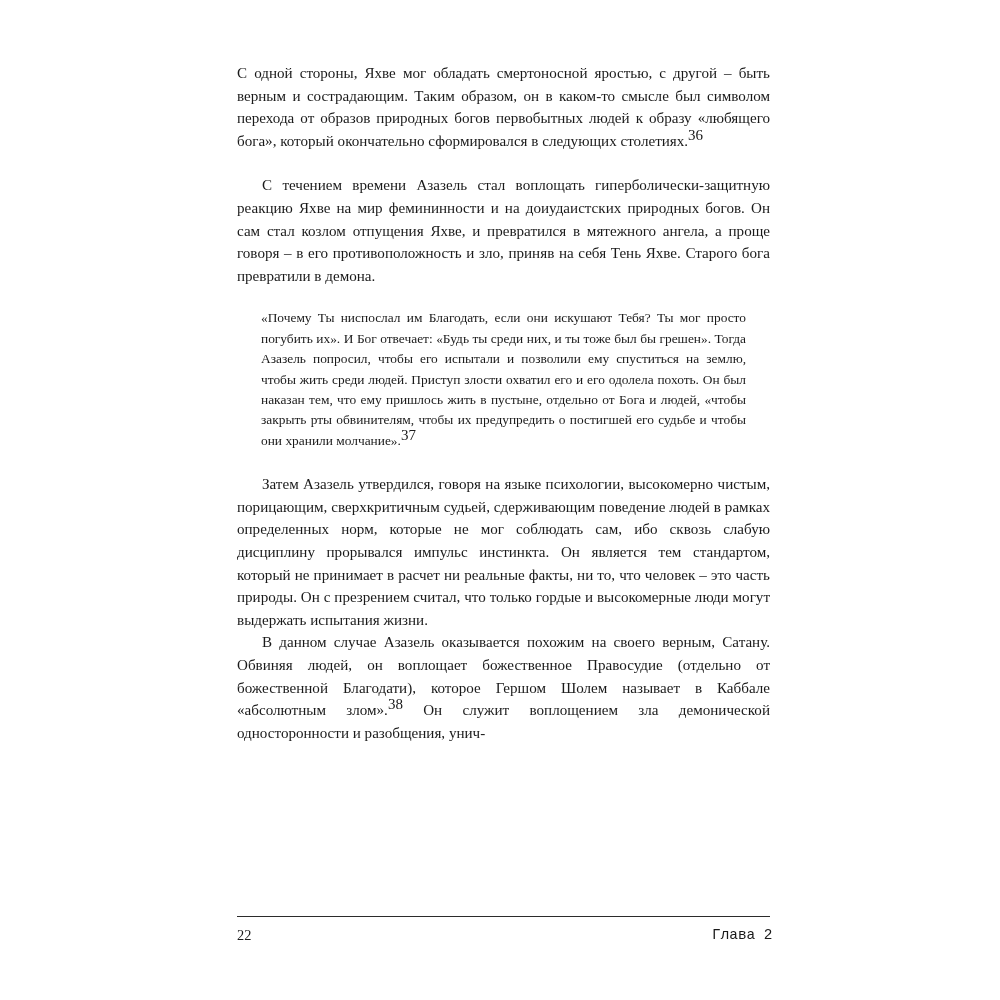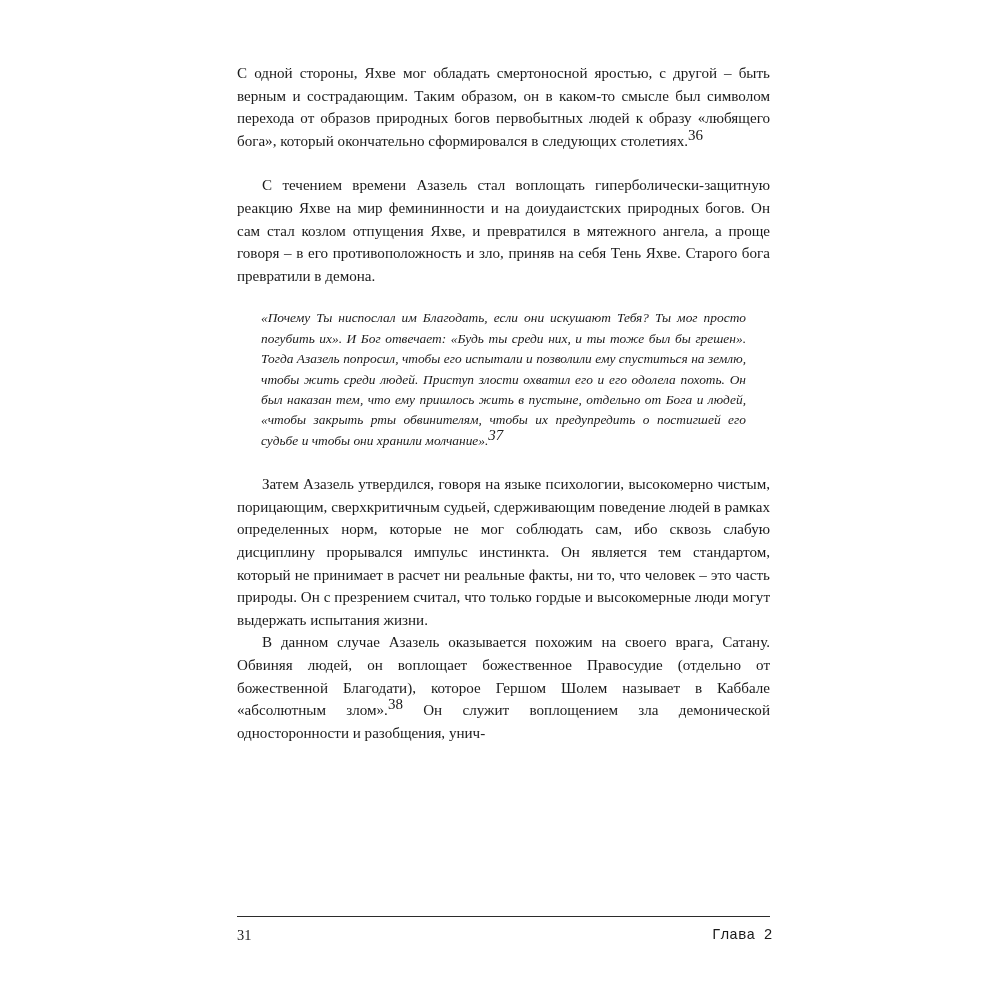--- a/index.html
+++ b/index.html
@@ -39,21 +39,20 @@
     text-indent: 0;
   }
   p.gap-before {
     margin-top: 22px;
   }
   .quote-block {
     margin: 21px 8px 0 0;
     padding: 0 0 0 24px;
     width: 509px;
     box-sizing: border-box;
-    font-style: italic;
   }
   p.quote-par {
     margin: 0;
     font-size: 13.4px;
     line-height: 20.4px;
     text-align: justify;
     text-indent: 0;
   }
   sup {
     font-size: 15px;
@@ -102,24 +101,24 @@
 
     <p class="body-par gap-before"><span>С течением времени Азазель стал воплощать гиперболически-защитную реакцию Яхве на мир фемининности и на доиудаистских природных богов. Он сам стал козлом отпущения Яхве, и превратился в мятежного ангела, а проще говоря – в его противоположность и зло, приняв на себя Тень Яхве. Старого бога превратили в демона.</span></p>
 
 
     <div class="quote-block">
       <p class="quote-par"><span>«Почему Ты ниспослал им Благодать, если они искушают Тебя? Ты мог просто погубить их». И Бог отвечает: «Будь ты среди них, и ты тоже был бы грешен». Тогда Азазель попросил, чтобы его испытали и позволили ему спуститься на землю, чтобы жить среди людей. Приступ злости охватил его и его одолела похоть. Он был наказан тем, что ему пришлось жить в пустыне, отдельно от Бога и людей, «чтобы закрыть рты обвинителям, чтобы их предупредить о постигшей его судьбе и чтобы они хранили молчание».</span><sup>37</sup></p>
     </div>
 
     <p class="body-par gap-before"><span>Затем Азазель утвердился, говоря на языке психологии, высокомерно чистым, порицающим, сверхкритичным судьей, сдерживающим поведение людей в рамках определенных норм, которые не мог соблюдать сам, ибо сквозь слабую дисциплину прорывался импульс инстинкта. Он является тем стандартом, который не принимает в расчет ни реальные факты, ни то, что человек – это часть природы. Он с презрением считал, что только гордые и высокомерные люди могут выдержать испытания жизни.</span></p>
 
-    <p class="body-par"><span>В данном случае Азазель оказывается похожим на своего врага, Сатану. Обвиняя людей, он воплощает божественное Правосудие (отдельно от божественной Благодати), которое Гершом Шолем называет в Каббале «абсолютным злом».</span><sup>38</sup><span> Он служит воплощением зла демонической односторонности и разобщения, унич-</span></p>
+    <p class="body-par"><span>В данном случае Азазель оказывается похожим на своего верным, Сатану. Обвиняя людей, он воплощает божественное Правосудие (отдельно от божественной Благодати), которое Гершом Шолем называет в Каббале «абсолютным злом».</span><sup>38</sup><span> Он служит воплощением зла демонической односторонности и разобщения, унич-</span></p>
 
   </div>
 
   <div class="footer-rule"></div>
 
   <div class="footer">
-    <span class="page-number">31</span>
+    <span class="page-number">22</span>
     <span class="chapter-label">Глава 2</span>
   </div>
 
 </div>
 
 </body></html>

